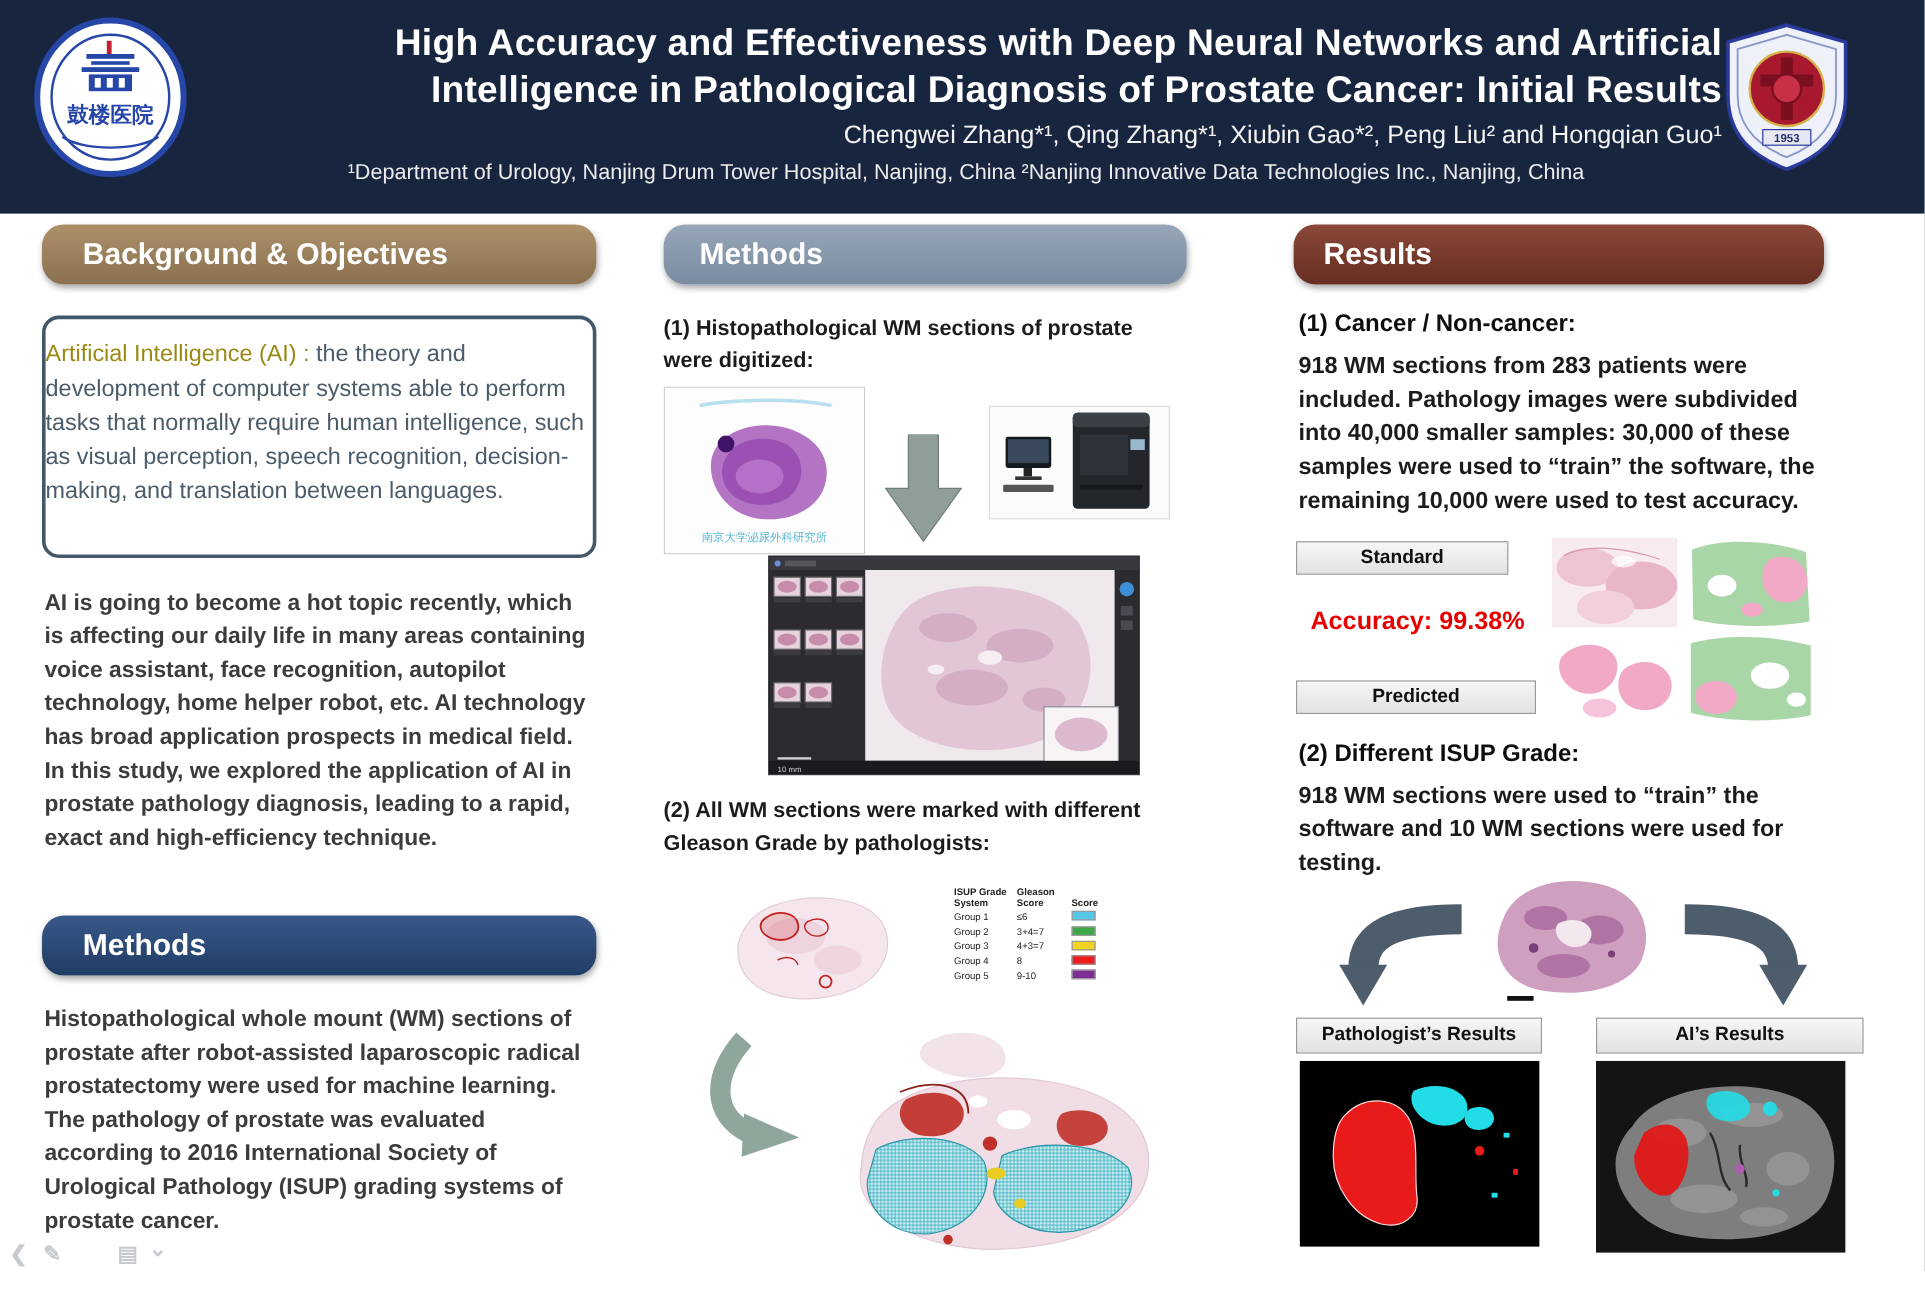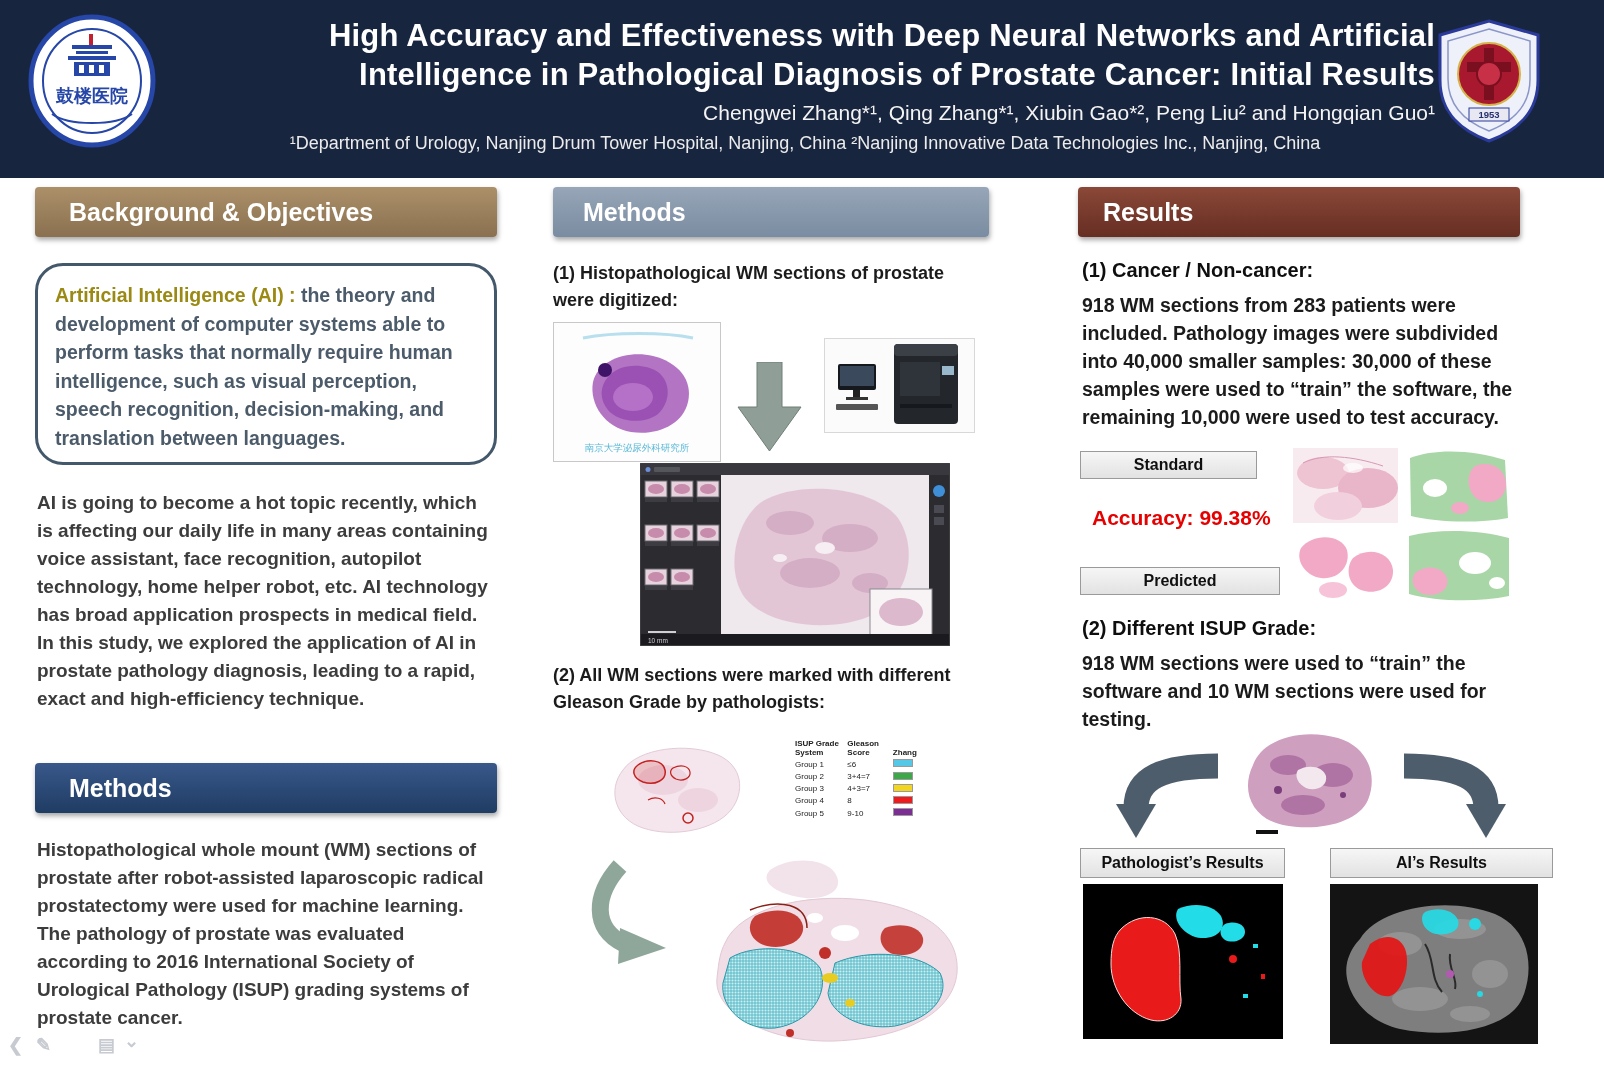--- a/index.html
+++ b/index.html
@@ -6,32 +6,32 @@
 html,body{background:#9aa0a8}
 body{font-family:"Liberation Sans",sans-serif}
 #poster{position:relative;width:1604px;height:1080px;background:#ffffff;overflow:hidden;margin:0 auto}
 .abs{position:absolute}
 
 #header{position:absolute;left:0;top:0;width:1604px;height:178px;background:#18253f}
 .title-line{position:absolute;left:170px;width:1265px;text-align:right;color:#fff;font-weight:bold;font-size:31px;letter-spacing:.2px}
 #authors{position:absolute;left:170px;top:101px;width:1265px;text-align:right;color:#f4f4f4;font-size:21px}
 #affiliations{position:absolute;left:110px;top:133px;width:1390px;text-align:center;color:#ececec;font-size:18px}
 
-.bar{position:absolute;height:50px;border-radius:4px;color:#fff;font-weight:bold;font-size:25px;line-height:50px;box-shadow:1px 3px 5px rgba(0,0,0,.35)}
+.bar{position:absolute;height:50px;border-radius:18px;color:#fff;font-weight:bold;font-size:25px;line-height:50px;box-shadow:1px 3px 5px rgba(0,0,0,.35)}
 .bar-brown{background:linear-gradient(180deg,#ab9069,#8b7050)}
 .bar-navy{background:linear-gradient(180deg,#39588a,#1f3c63)}
 .bar-gray{background:linear-gradient(180deg,#97a6b8,#7a8ca1)}
 .bar-maroon{background:linear-gradient(180deg,#8a4838,#662e22)}
 
 .para{position:absolute;font-weight:bold}
 .ltext{font-size:19px;line-height:28px;color:#3c3c3c}
 .mtext{font-size:18px;line-height:27px;color:#1b1b1b}
 .rtitle{font-size:20px;color:#0e0e0e}
 .rtext{font-size:19.5px;line-height:28px;color:#1b1b1b}
-#ai-box{position:absolute;left:35px;top:263px;width:462px;height:202px;border:3px solid #44586c;border-radius:28px;padding:15px 17px;font-weight:bold;font-size:19.5px;line-height:28.5px}
+#ai-box{position:absolute;left:35px;top:263px;width:462px;height:202px;border:3px solid #44586c;border-radius:14px;padding:15px 0;font-weight:normal;font-size:19.5px;line-height:28.5px}
 #ai-box .hl{color:#9a8a14}
 #ai-box .rest{color:#4c5b6a}
 
 .label-box{position:absolute;background:linear-gradient(180deg,#f6f6f6,#e2e2e2);border:1px solid #9a9a9a;font-weight:bold;font-size:16px;color:#101010;display:flex;align-items:center;justify-content:center}
 #accuracy{position:absolute;left:1092px;top:506px;font-weight:bold;font-size:21px;color:#e60000}
 
 .legend{position:absolute;left:793px;top:738px;width:132px;border-collapse:collapse;font-size:8px;line-height:1.15;color:#222}
 .legend th{font-weight:bold;text-align:left;padding:1px 2px;vertical-align:bottom}
 .legend td{padding:1px 2px;vertical-align:middle}
 .legend .swatch{display:inline-block;width:20px;height:8px;border:1px solid #9a9a9a}
@@ -205,21 +205,21 @@
     <path d="M80 38 C88 34 96 36 97 42 C98 48 90 52 83 49 C77 46 76 41 80 38 Z" fill="none" stroke="#c42020" stroke-width="1.2"></path>
     <circle cx="95" cy="88" r="5" fill="none" stroke="#c42020" stroke-width="1.5"></circle>
     <path d="M55 70 C62 66 70 68 72 74" fill="none" stroke="#c42020" stroke-width="1.2"></path>
   </svg>
 
   <table class="legend">
     <thead>
       <tr>
         <th style="width:46px">ISUP Grade System</th>
         <th style="width:40px">Gleason Score</th>
-        <th style="width:30px">Zhang</th>
+        <th style="width:30px">Score</th>
       </tr>
     </thead>
     <tbody>
       <tr>
           <td>Group 1</td>
           <td>≤6</td>
           <td><span class="swatch" style="background: rgb(85, 200, 232);"></span></td>
         </tr>
       <tr>
           <td>Group 2</td>

